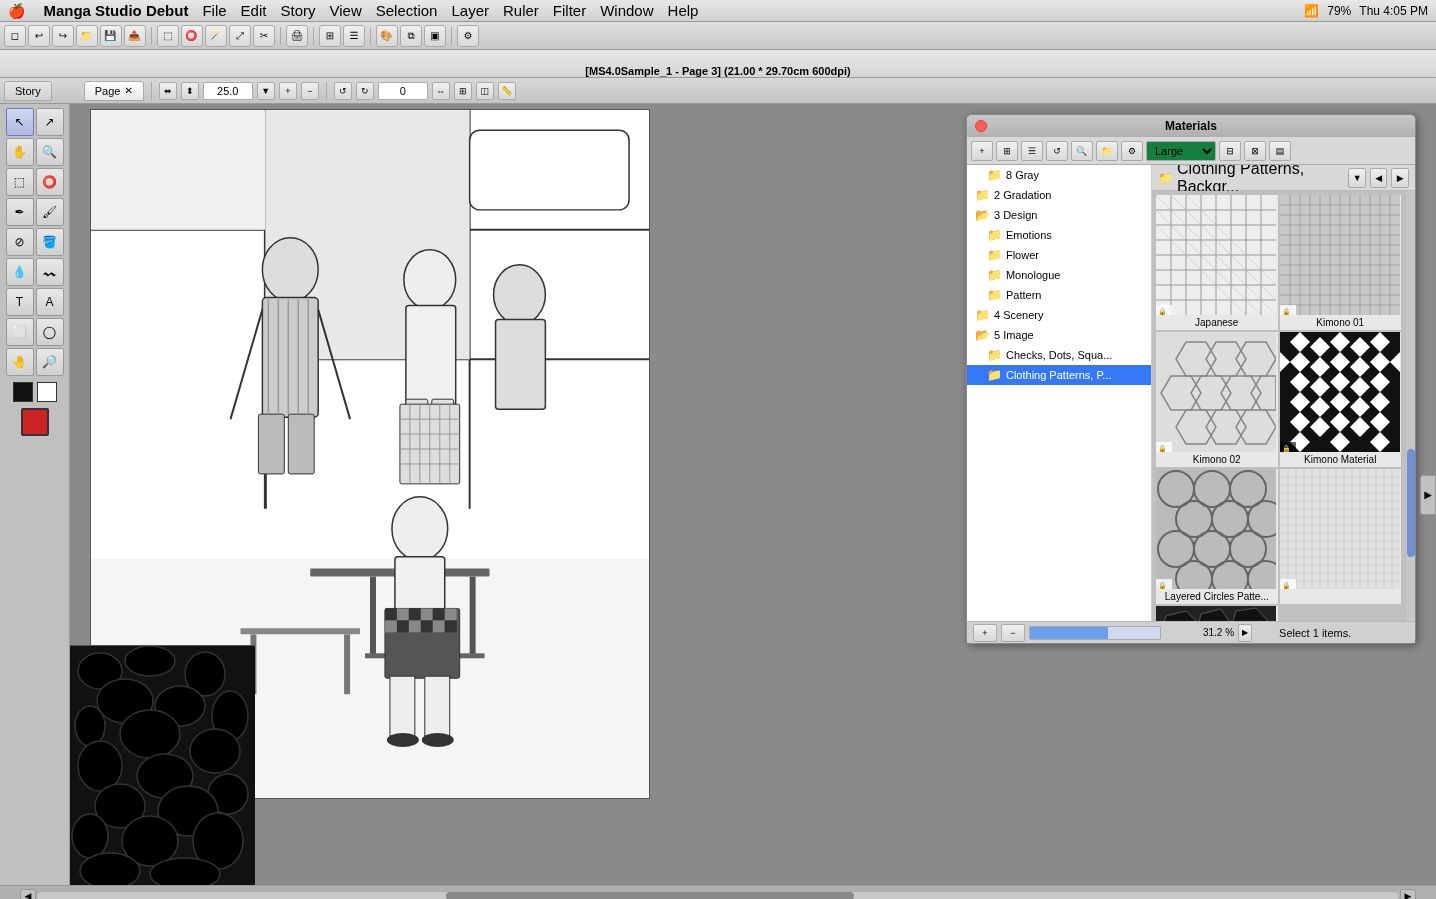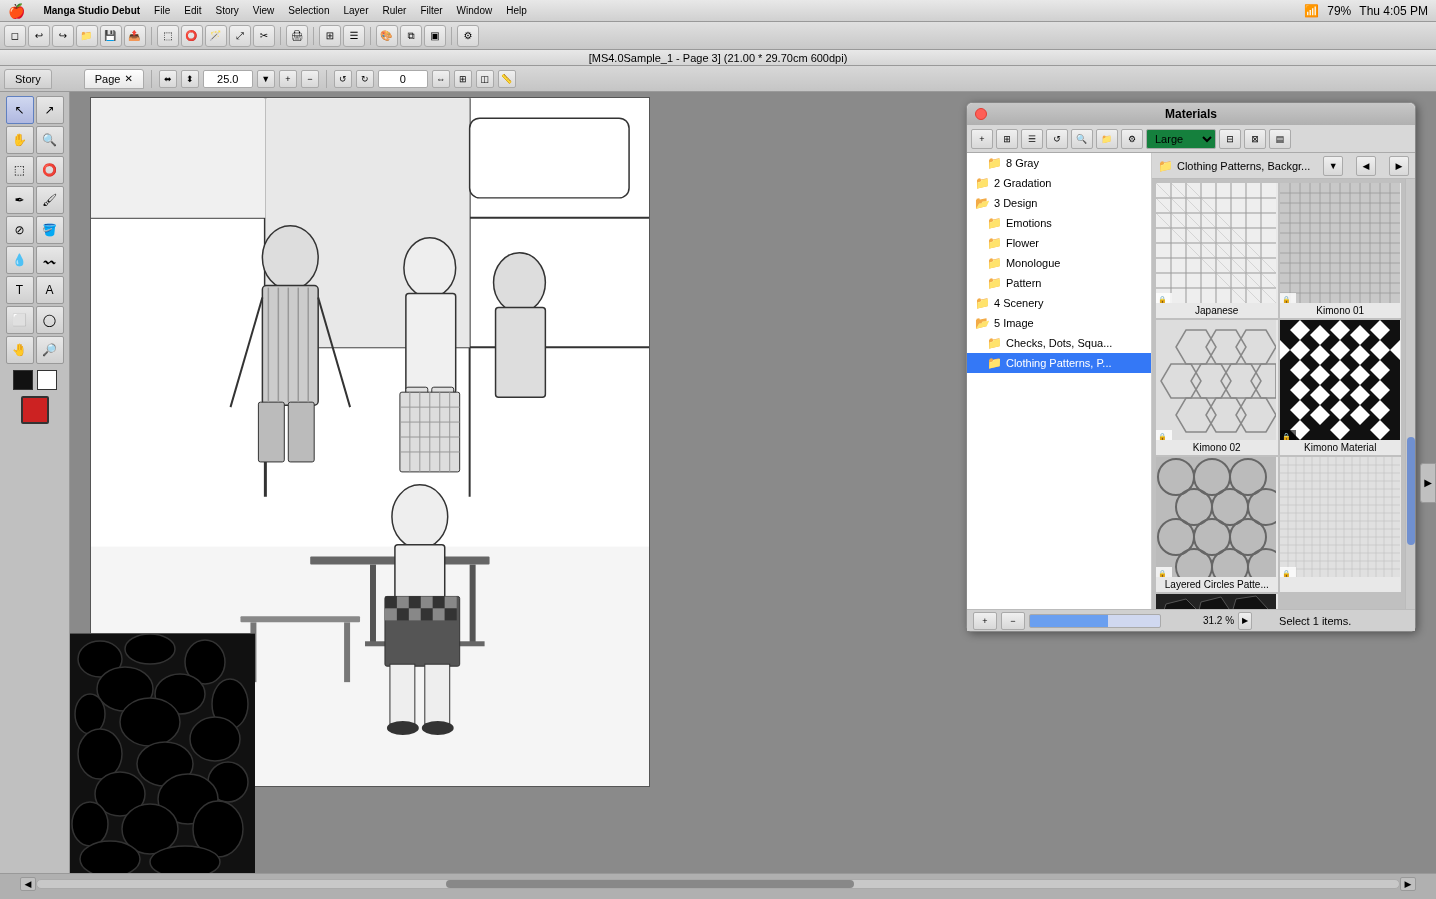--- a/index.html
+++ b/index.html
@@ -20,21 +20,21 @@
       background: linear-gradient(to bottom, #e8e8e8, #d0d0d0);
       border-bottom: 1px solid #999;
       display: flex;
       align-items: center;
       padding: 0 8px;
       gap: 14px;
       position: relative;
       z-index: 100;
     }
     .apple-logo { font-size: 14px; margin-right: 4px; }
-    .menu-item { font-size: 10px; font-weight: 500; cursor: pointer; }
+    .menu-item { font-size: 15px; font-weight: 500; cursor: pointer; }
     .menu-item.bold { font-weight: 700; }
     .time-area { position: absolute; right: 8px; display: flex; gap: 8px; align-items: center; font-size: 12px; }
 
     
     #toolbar1 {
       width: 100%;
       height: 28px;
       background: linear-gradient(to bottom, #e0e0e0, #c8c8c8);
       border-bottom: 1px solid #999;
       display: flex;
@@ -48,28 +48,28 @@
       border: 1px solid #aaa;
       border-radius: 3px;
       display: flex; align-items: center; justify-content: center;
       font-size: 10px; cursor: pointer;
     }
     .tb-separator { width: 1px; height: 18px; background: #aaa; margin: 0 3px; }
 
     
     #titlebar {
       width: 100%;
-      height: 16px;
+      height: 28px;
       background: linear-gradient(to bottom, #e8e8e8, #d5d5d5);
       border-bottom: 1px solid #999;
       display: flex;
-      align-items: center;
+      align-items: flex-end;
       justify-content: center;
       font-size: 11px;
-      font-weight: 400;
+      font-weight: 700;
     }
 
     
     #tabbar {
       width: 100%;
       height: 26px;
       background: linear-gradient(to bottom, #d8d8d8, #c5c5c5);
       border-bottom: 1px solid #999;
       display: flex;
       align-items: center;
@@ -250,21 +250,21 @@
       height: 26px;
       background: #d8d8d8;
       border-bottom: 1px solid #bbb;
       display: flex;
       align-items: center;
       padding: 0 6px;
       gap: 4px;
       font-size: 11px;
     }
     .breadcrumb-folder { font-size: 12px; color: #888; }
-    .breadcrumb-text { font-size: 11px; font-weight: 500; }
+    .breadcrumb-text { font-size: 16px; font-weight: 500; }
     .breadcrumb-btn {
       width: 20px; height: 20px;
       background: linear-gradient(to bottom, #f0f0f0, #d8d8d8);
       border: 1px solid #aaa; border-radius: 2px;
       display: flex; align-items: center; justify-content: center;
       font-size: 9px; cursor: pointer; margin-left: auto;
     }
 
     #material-grid {
       flex: 1;

